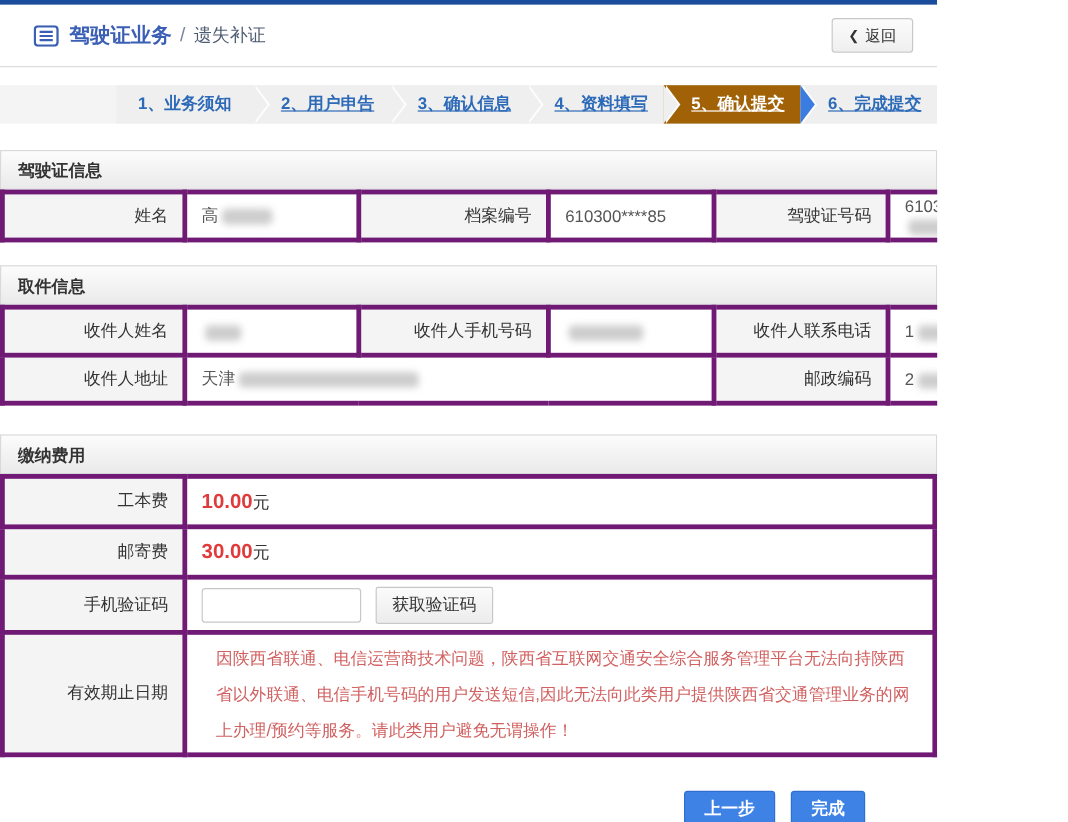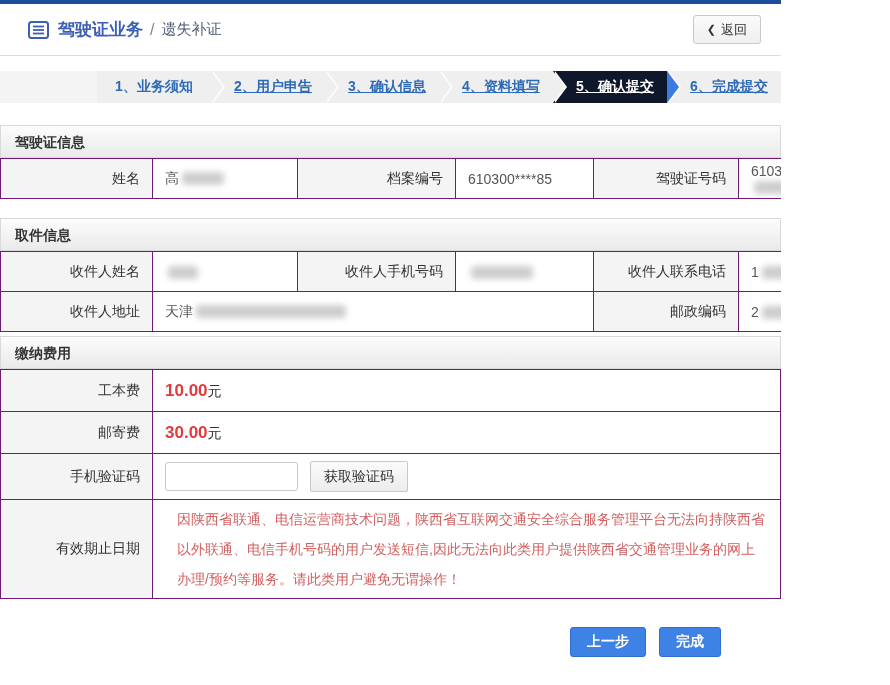--- a/index.html
+++ b/index.html
@@ -21,28 +21,28 @@
   
   .steps { margin-top: 15px; height: 32px; background: #f4f4f4; display: flex; justify-content: flex-end; }
   .step { position: relative; width: 114px; display: flex; align-items: center; justify-content: center; font-size: 14px; font-weight: bold; color: #2d6ab8; background: #efefef; cursor: pointer; }
   .step:nth-child(1){z-index:10}.step:nth-child(2){z-index:9}.step:nth-child(3){z-index:8}
   .step:nth-child(4){z-index:7}.step:nth-child(5){z-index:6}.step:nth-child(6){z-index:5}
   .step::before, .step::after { content:""; position:absolute; top:0; width:0; height:0;
     border-top:16px solid transparent; border-bottom:16px solid transparent; }
   .step::before { right:-14px; border-left:12px solid #fdfdfd; }
   .step::after { right:-12px; border-left:12px solid #efefef; }
   .step:nth-child(n+2) { padding-left: 10px; text-decoration: underline; }
-  .step.active { background: #0f172a; color: #fff; }
+  .step.active { background: #a16207; color: #fff; }
   .step.active::after { border-left-color: #3b7ce0; }
 
   
   .sec-header { height: 33px; line-height: 32px; background: linear-gradient(#fcfcfc, #eaeaea); border: 1px solid #d9d9d9; font-size: 14px; font-weight: bold; color: #333; padding-left: 14px; }
-  .m1 { margin-top: 22px; } .m2 { margin-top: 19px; } .m3 { margin-top: 4px; }
+  .m1 { margin-top: 22px; } .m2 { margin-top: 19px; } .m3 { margin-top: 24px; }
   table { width: 100%; border-collapse: collapse; table-layout: fixed; }
-  td { border: 1px solid #701a75; height: 40px; font-size: 14px; overflow: hidden; }
+  td { border: 4px solid #701a75; height: 40px; font-size: 14px; overflow: hidden; }
   td.lbl { background: #f4f4f4; text-align: right; padding-right: 12px; color: #333; }
   td.val { background: #fff; text-align: left; padding-left: 12px; color: #555; }
 
   
   .blob { display: inline-block; height: 13px; border-radius: 4px; background: #cdcdcd; filter: blur(3px); vertical-align: middle; margin-left: 3px; }
   .w30{width:30px}.w40{width:42px}.w60{width:62px}.w70{width:72px}.w110{width:112px}.w150{width:150px}
 
   
   td.fee-row { height: 42px; }
   .fee-amount { color: #e03a3a; font-weight: bold; font-size: 17px; }

